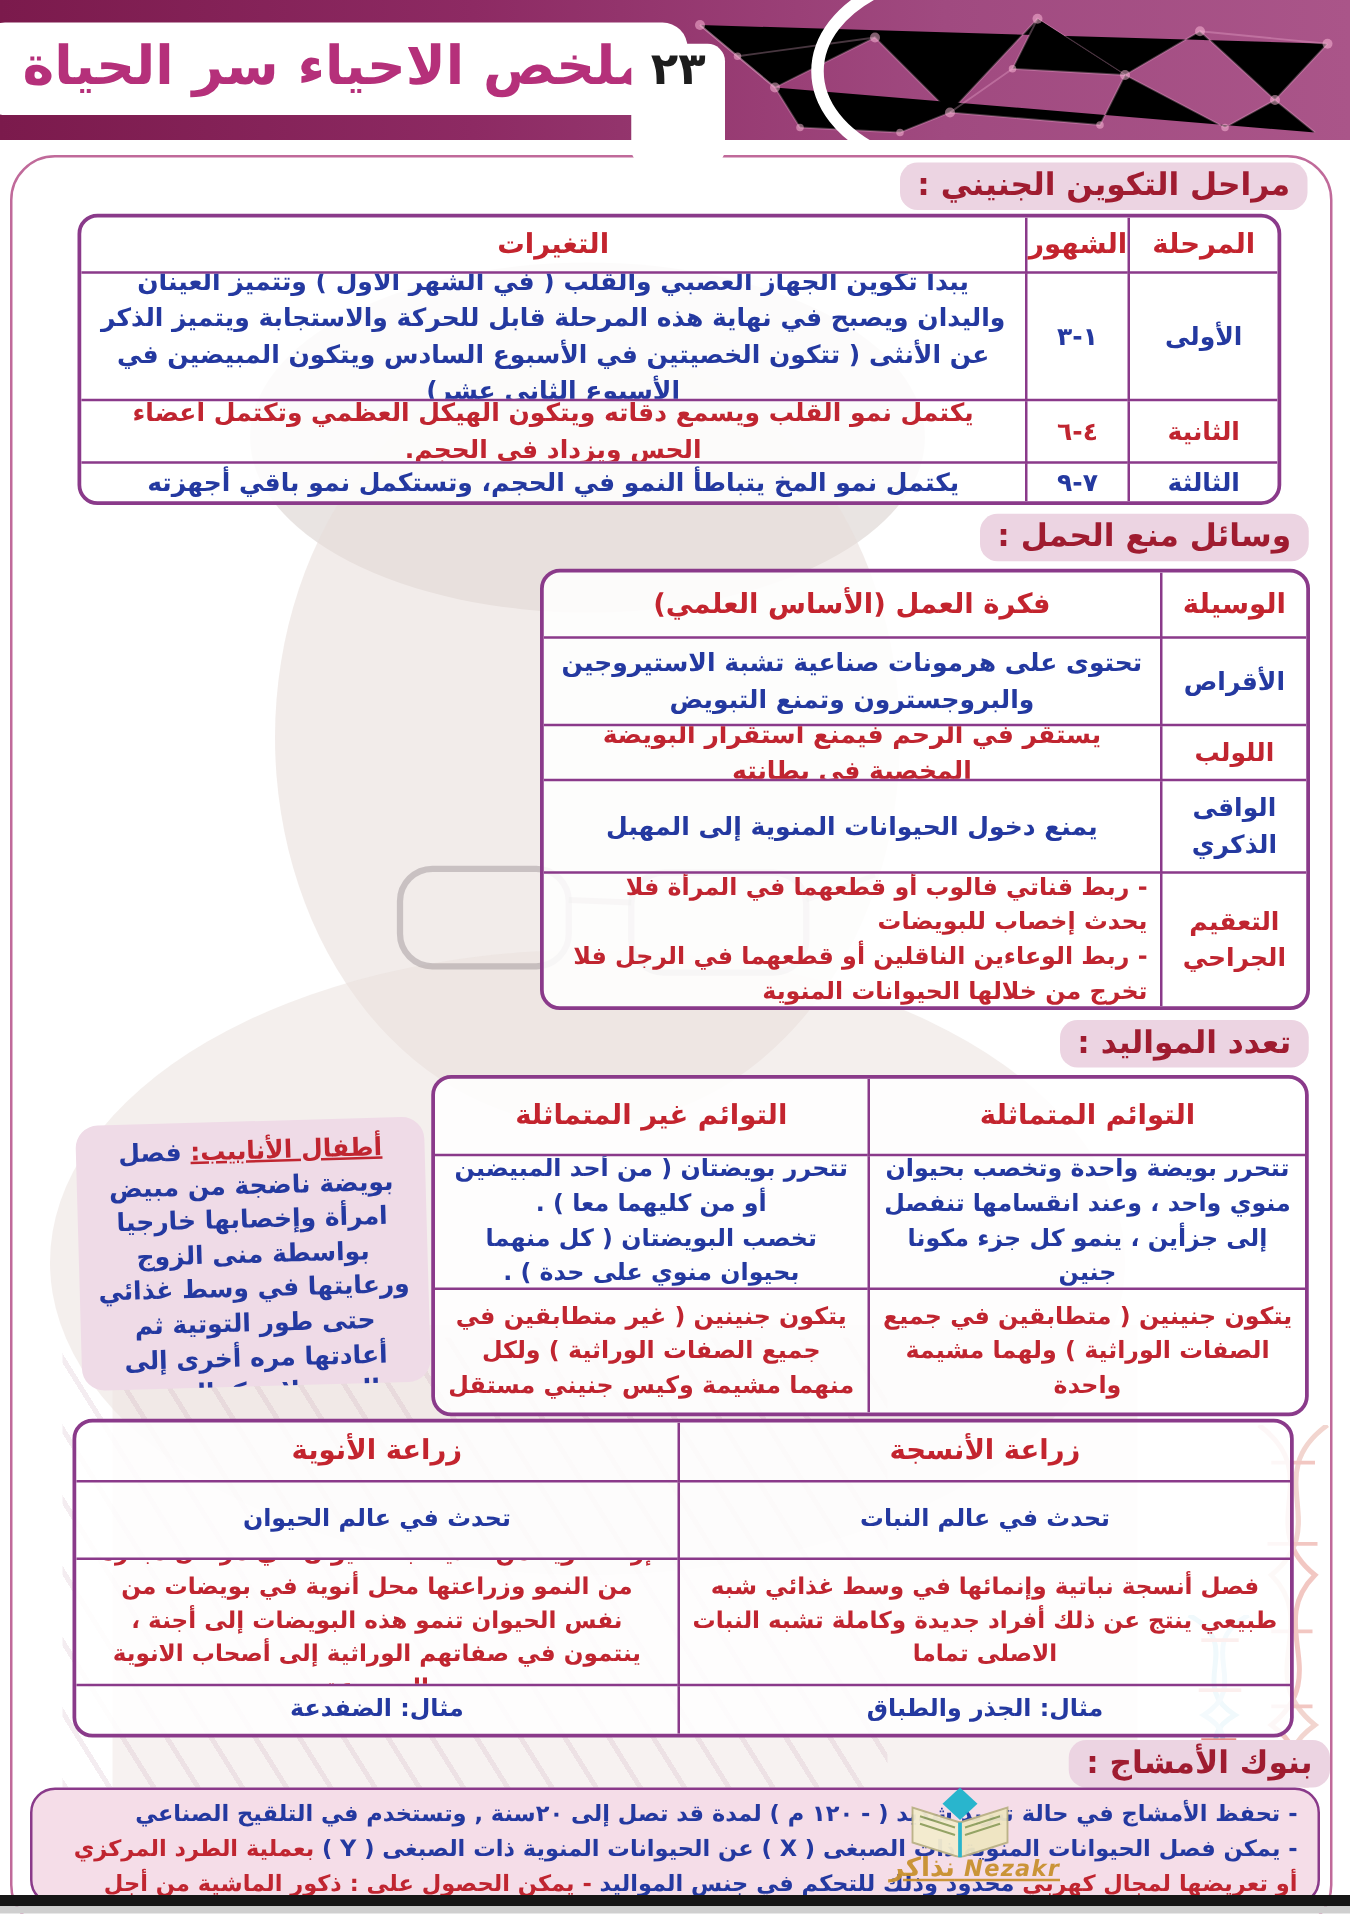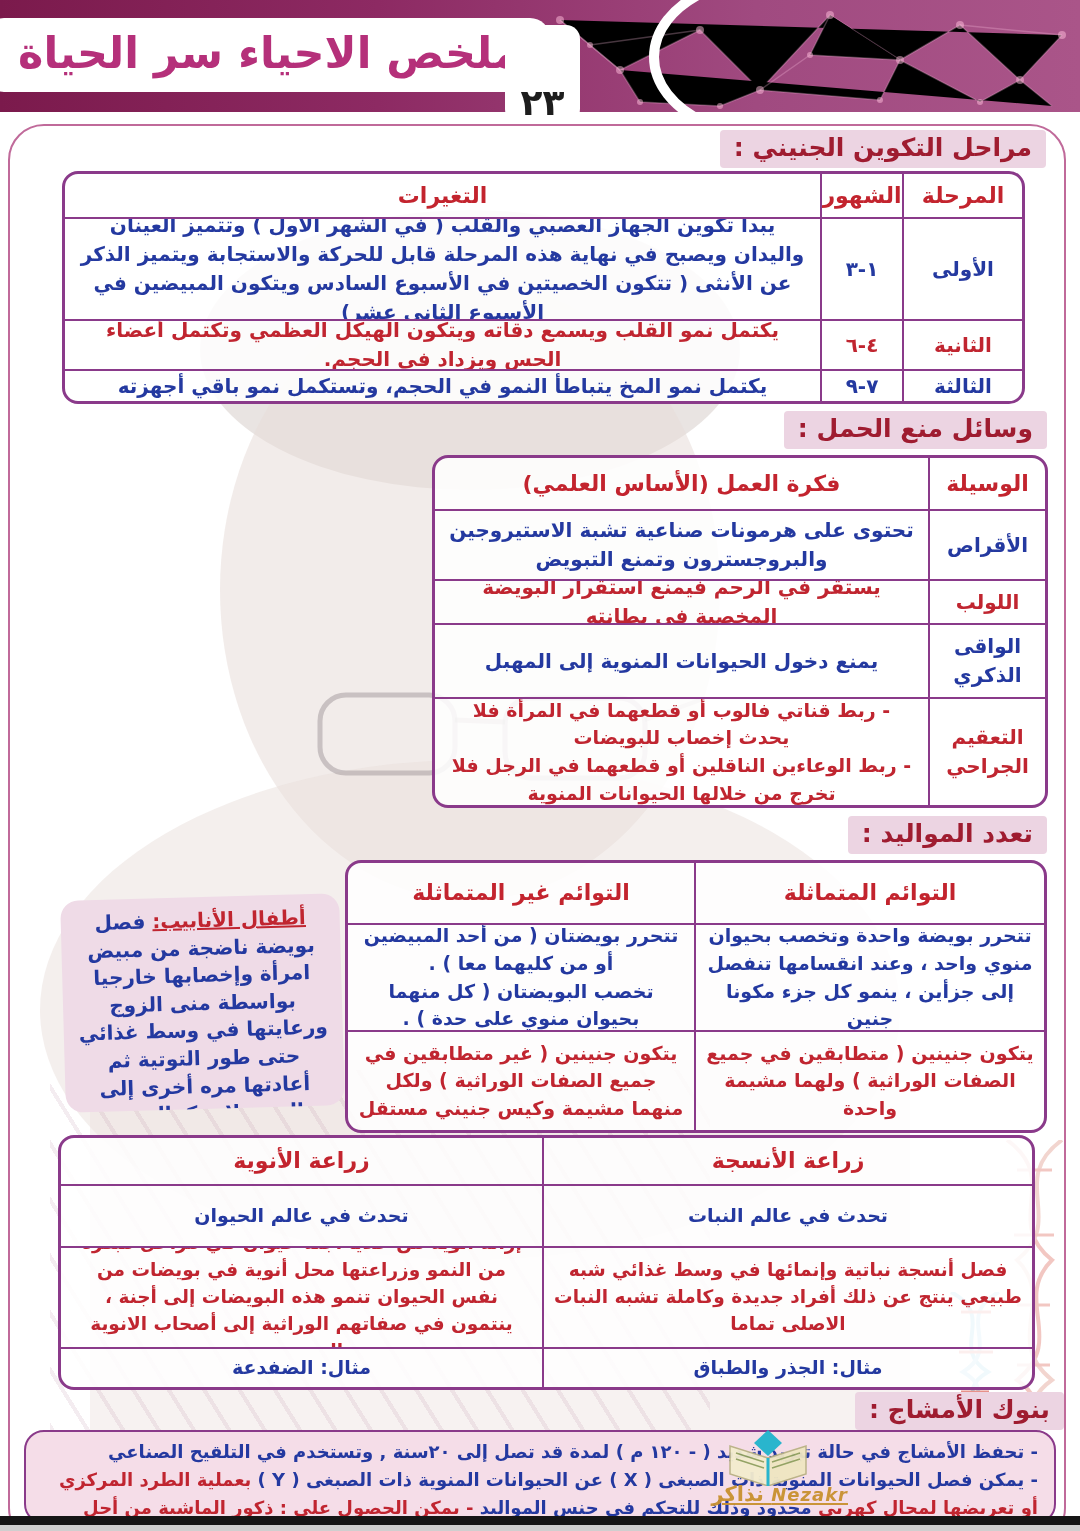--- a/index.html
+++ b/index.html
@@ -22,45 +22,45 @@
   .dna{position:absolute;z-index:0;pointer-events:none;}
 
   
   .band{position:absolute;left:0;top:0;width:1080px;height:112px;z-index:3;
     background:linear-gradient(90deg,#7b1a4c 0%,#8d2a63 35%,#a04a80 70%,#aa5589 100%);}
   .net{position:absolute;left:0;top:0;width:1080px;height:112px;}
   .paren{position:absolute;left:596px;top:-4px;width:120px;height:122px;}
   .title-box{position:absolute;left:-16px;top:18px;background:#ffffff;border-radius:20px;
     padding:10px 30px 14px 34px;z-index:4;}
   .title-box span{color:var(--title);font-size:43px;font-weight:900;letter-spacing:-1px;}
-  .page-tab{position:absolute;left:505px;top:25px;width:75px;height:98px;background:#ffffff;
-    border-radius:14px;z-index:5;display:flex;align-items:flex-end;justify-content:center;}
+  .page-tab{position:absolute;left:505px;top:35px;width:75px;height:98px;background:#ffffff;
+    border-radius:14px;z-index:5;display:flex;align-items:flex-start;justify-content:center;}
   .page-tab span{color:#1d1d1d;font-size:36px;font-weight:bold;}
 
   
   .frame{position:absolute;left:8px;top:124px;width:1058px;height:1420px;z-index:1;
     border:2.5px solid #c06a9a;border-radius:36px;}
 
   
   .s-label{position:absolute;z-index:2;background:var(--labelbg);color:var(--labeltx);
-    font-weight:bold;font-size:25px;padding:3px 14px 6px;border-radius:4px;white-space:nowrap;}
+    font-weight:bold;font-size:25px;padding:3px 14px 6px;border-radius:14px;white-space:nowrap;}
 
   
   .tbl{position:absolute;display:grid;z-index:2;direction:rtl;
     border:3px solid var(--bdr);border-radius:16px;overflow:hidden;background:rgba(255,255,255,.86);}
   .cell{border-inline-end:2.5px solid var(--bdr);border-bottom:2.5px solid var(--bdr);
     display:flex;align-items:center;justify-content:center;text-align:center;
     padding:4px 10px;font-weight:bold;overflow:hidden;line-height:1.45;}
   .cell.lc{border-inline-end:none;}
   .cell.lr{border-bottom:none;}
   .th{color:var(--redh);font-size:22px;}
   .t-red{color:var(--red);}
   .t-blue{color:var(--blue);}
   .pre{white-space:pre-line;}
-  .al-r{text-align:center;justify-content:flex-start;}
+  .al-r{text-align:right;justify-content:flex-start;}
 
   #tbl-embryo{left:62px;top:171px;width:963px;height:233px;
     grid-template-columns:120px 82px 1fr;grid-template-rows:45px 102px 50px 1fr;font-size:20px;}
   #tbl-contra{left:432px;top:455px;width:616px;height:353px;
     grid-template-columns:117px 1fr;grid-template-rows:53px 70px 44px 74px 1fr;font-size:20px;}
   #tbl-twins{left:345px;top:860px;width:702px;height:273px;
     grid-template-columns:350px 1fr;grid-template-rows:62px 107px 1fr;font-size:19px;}
   #tbl-culture{left:58px;top:1135px;width:977px;height:255px;
     grid-template-columns:490px 1fr;grid-template-rows:48px 62px 101px 1fr;font-size:19px;}
   #tbl-culture .desc{font-size:18.5px;}

